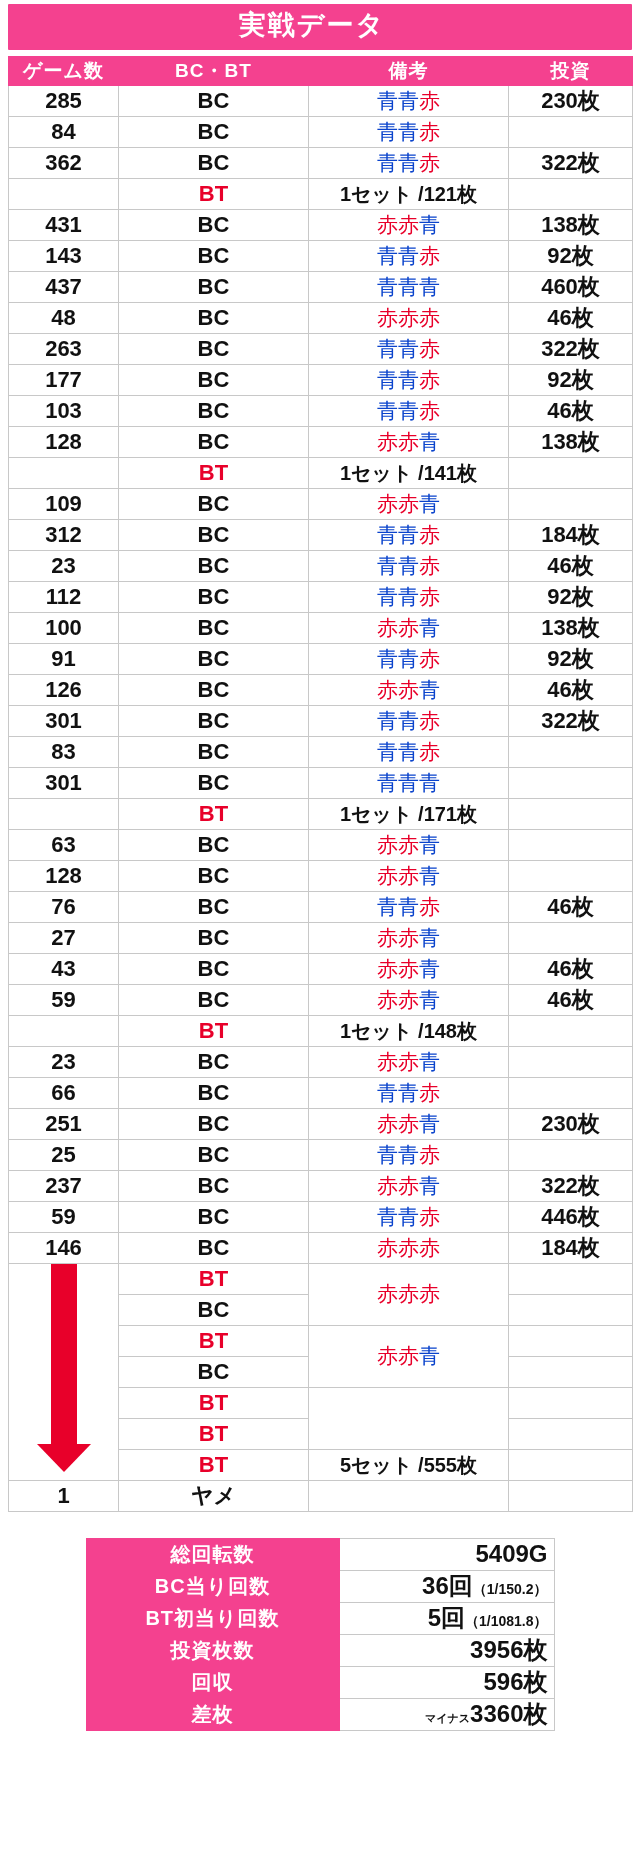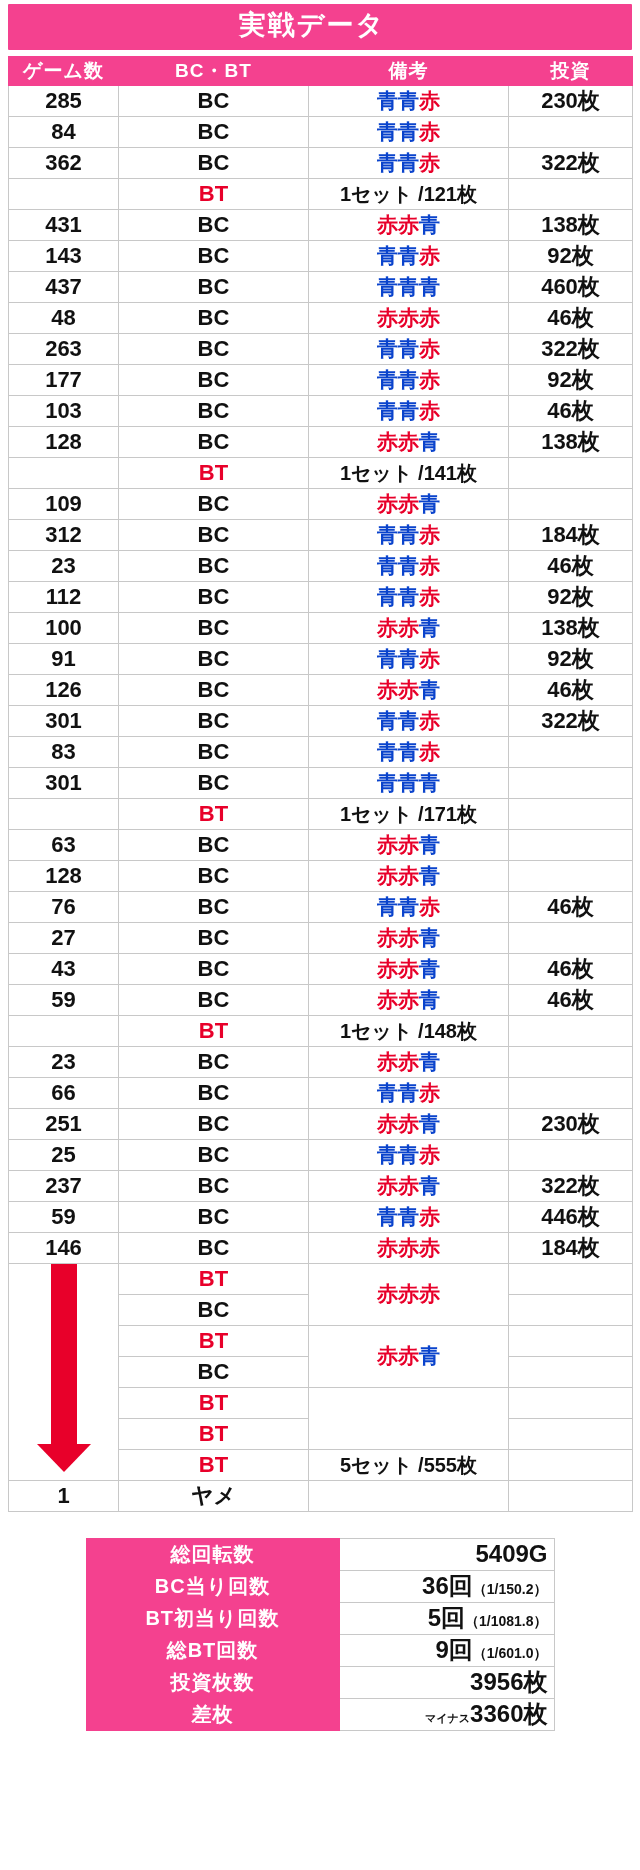--- a/index.html
+++ b/index.html
@@ -67,21 +67,21 @@
 
   td.game { font-size: 23px; }
   td.type { font-size: 23px; }
   td.type.bt { color: #e8002a; margin-top: 8px; }
   td.note { font-size: 20px; letter-spacing: 0px; }
   td.inv  { font-size: 23px; }
 
   .note-set { color: #111111; font-size: 20px; }
 
   
-  .seq { font-size: 21px; font-weight: bold; letter-spacing: 0px; }
+  .seq { font-size: 21px; font-weight: normal; letter-spacing: 0px; }
   .b { color: #0a43cc; }
   .r { color: #e8002a; }
 
   
   td.arrow-cell {
     position: relative;
     padding: 0;
   }
   .arrow-wrap {
     position: absolute;
@@ -465,26 +465,26 @@
           </tr>
           <tr>
             <td class="lbl">BC当り回数</td>
             <td class="val">36回<span class="sub">（1/150.2）</span></td>
           </tr>
           <tr>
             <td class="lbl">BT初当り回数</td>
             <td class="val">5回<span class="sub">（1/1081.8）</span></td>
           </tr>
           <tr>
-            <td class="lbl">総BT回数</td>
-            <td class="val">9回<span class="sub">（1/601.0）</span></td>
-          </tr>
-          <tr>
             <td class="lbl">投資枚数</td>
             <td class="val">3956枚</td>
+          </tr>
+          <tr>
+            <td class="lbl">回収</td>
+            <td class="val">596枚</td>
           </tr>
           <tr>
             <td class="lbl">差枚</td>
             <td class="val"><span class="small-pre">マイナス</span>3360枚</td>
           </tr>
         </tbody>
     </table>
   </div>
 
 </div>

